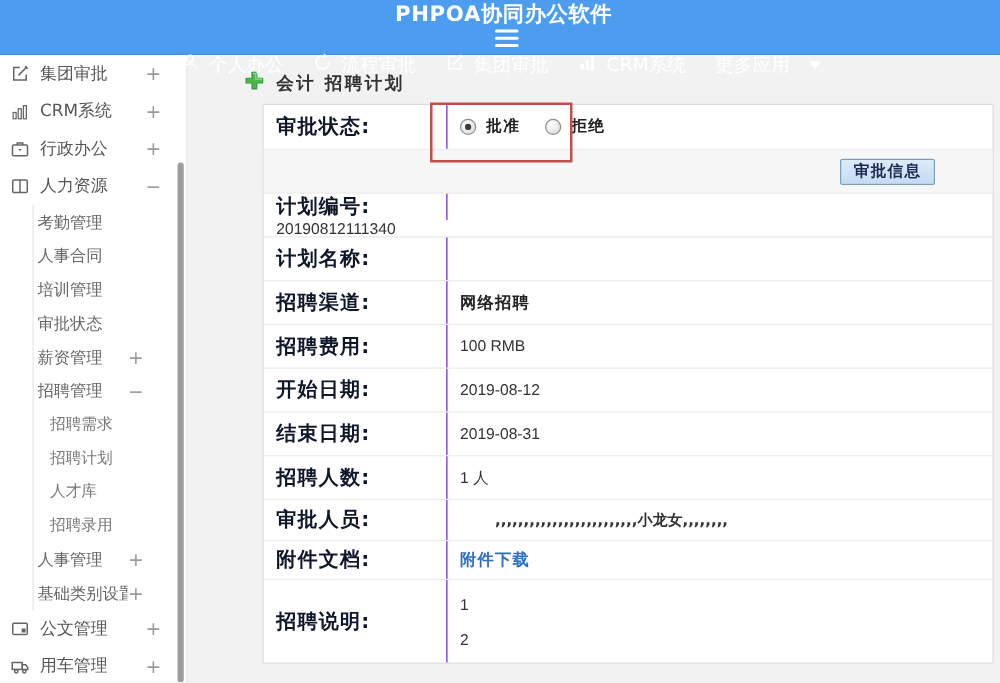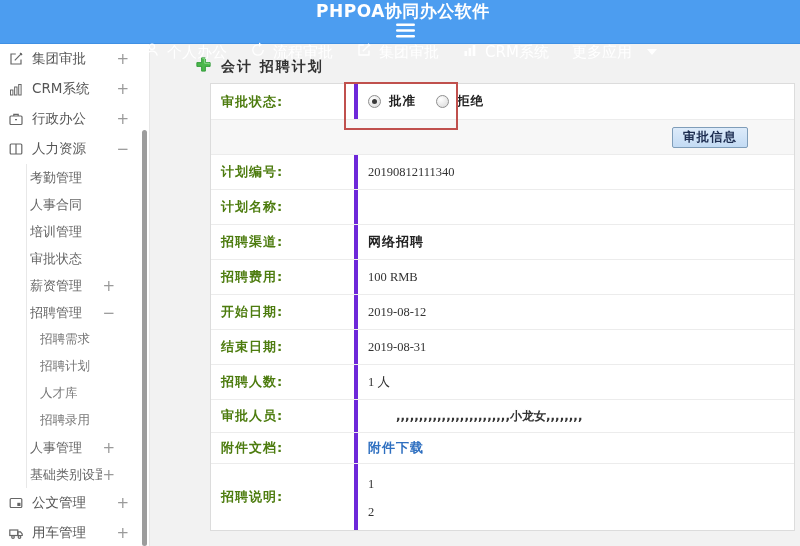--- a/index.html
+++ b/index.html
@@ -30,24 +30,24 @@
   .side-scroll-thumb{position:absolute;left:142px;top:86px;bottom:0;width:5px;background:#9c9c9c;border-radius:3px;cursor:pointer;}
 
   
   .main{position:absolute;left:151px;top:44px;right:0;bottom:0;}
   .title-row{display:flex;align-items:center;gap:9px;margin:13px 0 0 44px;height:19px;}
   .page-title{font-size:14px;font-weight:bold;color:#333;letter-spacing:2px;white-space:nowrap;}
 
   .form-table{margin:7px 0 0 59px;width:585px;background:#fff;border:1px solid #dcdcdc;box-sizing:border-box;}
   .frow{display:flex;border-bottom:1px solid #ececec;box-sizing:border-box;align-items:stretch;}
   .frow:last-child{border-bottom:none;}
-  .flabel{width:147px;padding-left:10px;border-right:4px solid #6d28d9;display:flex;align-items:center;
-          font-size:13px;font-weight:bold;color:#4d7c0f;box-sizing:border-box;flex-shrink:0;letter-spacing:1px;}
+  .flabel{width:147px;padding-left:10px;border-right:1px solid #6d28d9;display:flex;align-items:center;
+          font-size:16px;font-weight:bold;color:#0f172a;box-sizing:border-box;flex-shrink:0;letter-spacing:1px;}
   .fvalue{flex:1;display:flex;align-items:center;padding-left:10px;font-size:13px;color:#333;min-width:0;}
-  .mono{font-family:Liberation Serif, serif;font-size:12.5px;}
+  .mono{font-family:Liberation Sans, sans-serif;font-size:12.5px;}
   .cnbold{font-weight:bold;color:#222;letter-spacing:1px;}
   .pre{white-space:pre-line;align-items:flex-start;line-height:28px;padding-top:6px;display:block;}
   .btnrow{background:#f7f7f7;align-items:center;}
   .approve-btn{margin-left:314px;height:21px;padding:0 10px;font-size:12.5px;font-weight:bold;color:#1c2c50;
                background:linear-gradient(#ddebfa,#c3dbf4);border:1px solid #7f9db9;border-radius:2px;
                cursor:pointer;font-family:inherit;letter-spacing:1px;align-self:center;}
   a.filelink{color:#2e6fc0;font-weight:bold;text-decoration:none;letter-spacing:1px;cursor:pointer;}
 
   
   .radio-group{display:flex;align-items:center;}
@@ -269,21 +269,21 @@
         </div>
       </div>
 
       <div class="frow btnrow" style="height:35px;">
         <div class="flabel"></div>
         <div class="fvalue" style="padding-left:0;">
           <button class="approve-btn">审批信息</button>
         </div>
       </div>
 
-      <div class="frow" style="height:35px;">
+      <div class="frow" style="height:35px;flex-direction:column;">
         <div class="flabel">计划编号:</div>
         <div class="fvalue mono">20190812111340</div>
       </div>
 
       <div class="frow" style="height:35px;">
         <div class="flabel">计划名称:</div>
       </div>
 
       <div class="frow" style="height:35px;">
         <div class="flabel">招聘渠道:</div>

